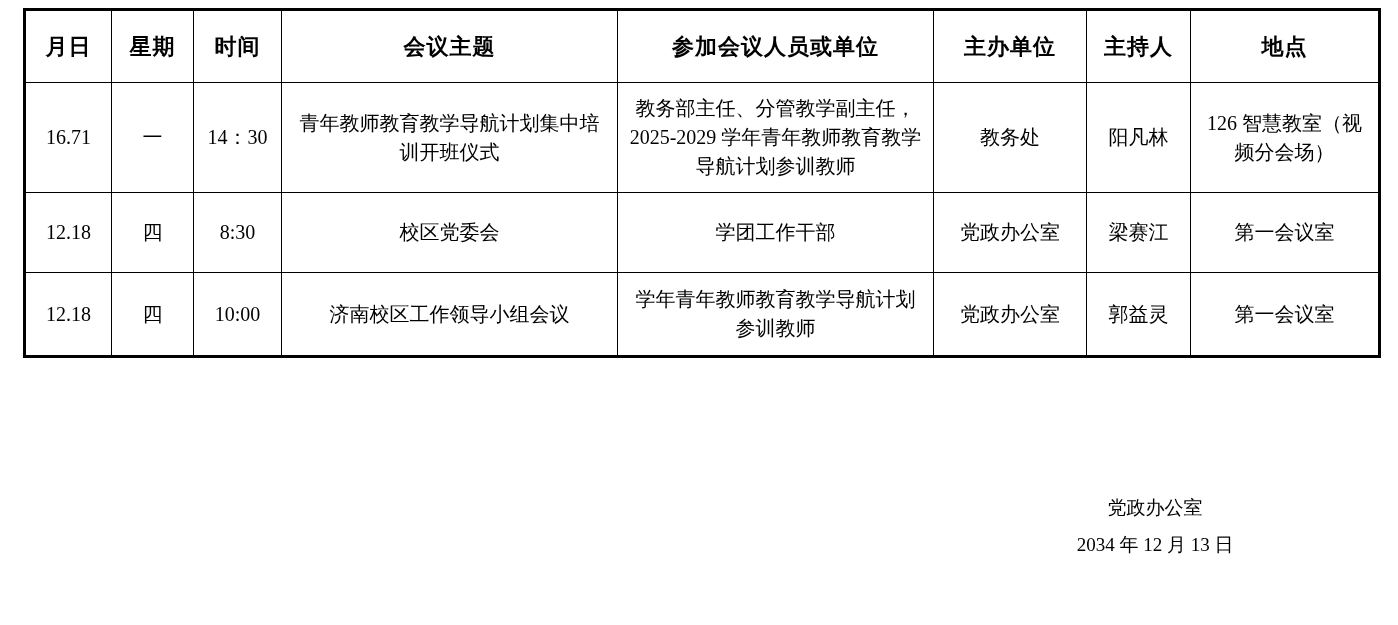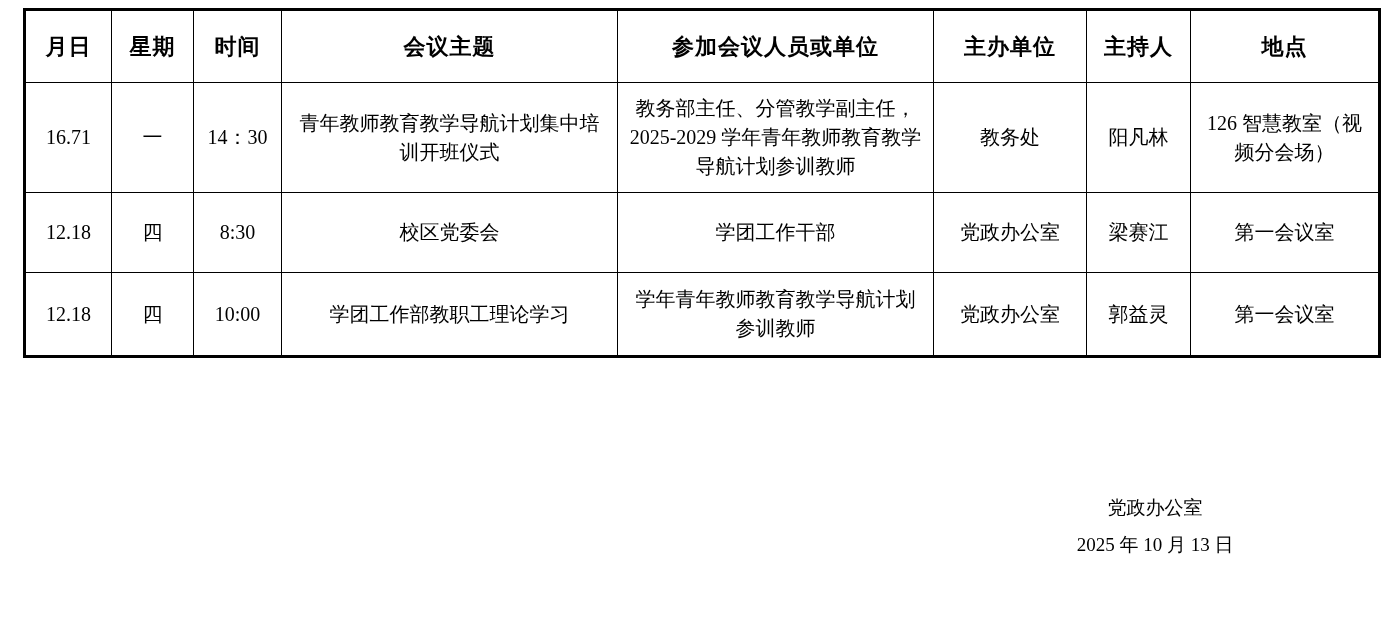--- a/index.html
+++ b/index.html
@@ -108,27 +108,27 @@
         <td>校区党委会</td>
         <td>学团工作干部</td>
         <td>党政办公室</td>
         <td>梁赛江</td>
         <td>第一会议室</td>
       </tr>
       <tr class="row-3">
         <td>12.18</td>
         <td>四</td>
         <td>10:00</td>
-        <td>学团工作部教职工理论学习</td>
+        <td>济南校区工作领导小组会议</td>
         <td>学年青年教师教育教学导航计划参训教师</td>
         <td>党政办公室</td>
         <td>郭益灵</td>
         <td>第一会议室</td>
       </tr>
     </tbody>
   </table>
 
   <div class="footer">
     <div class="footer-line">党政办公室</div>
-    <div class="footer-line">2025 年 10 月 13 日</div>
+    <div class="footer-line">2034 年 12 月 13 日</div>
   </div>
 
 </div>
 
 </body></html>

